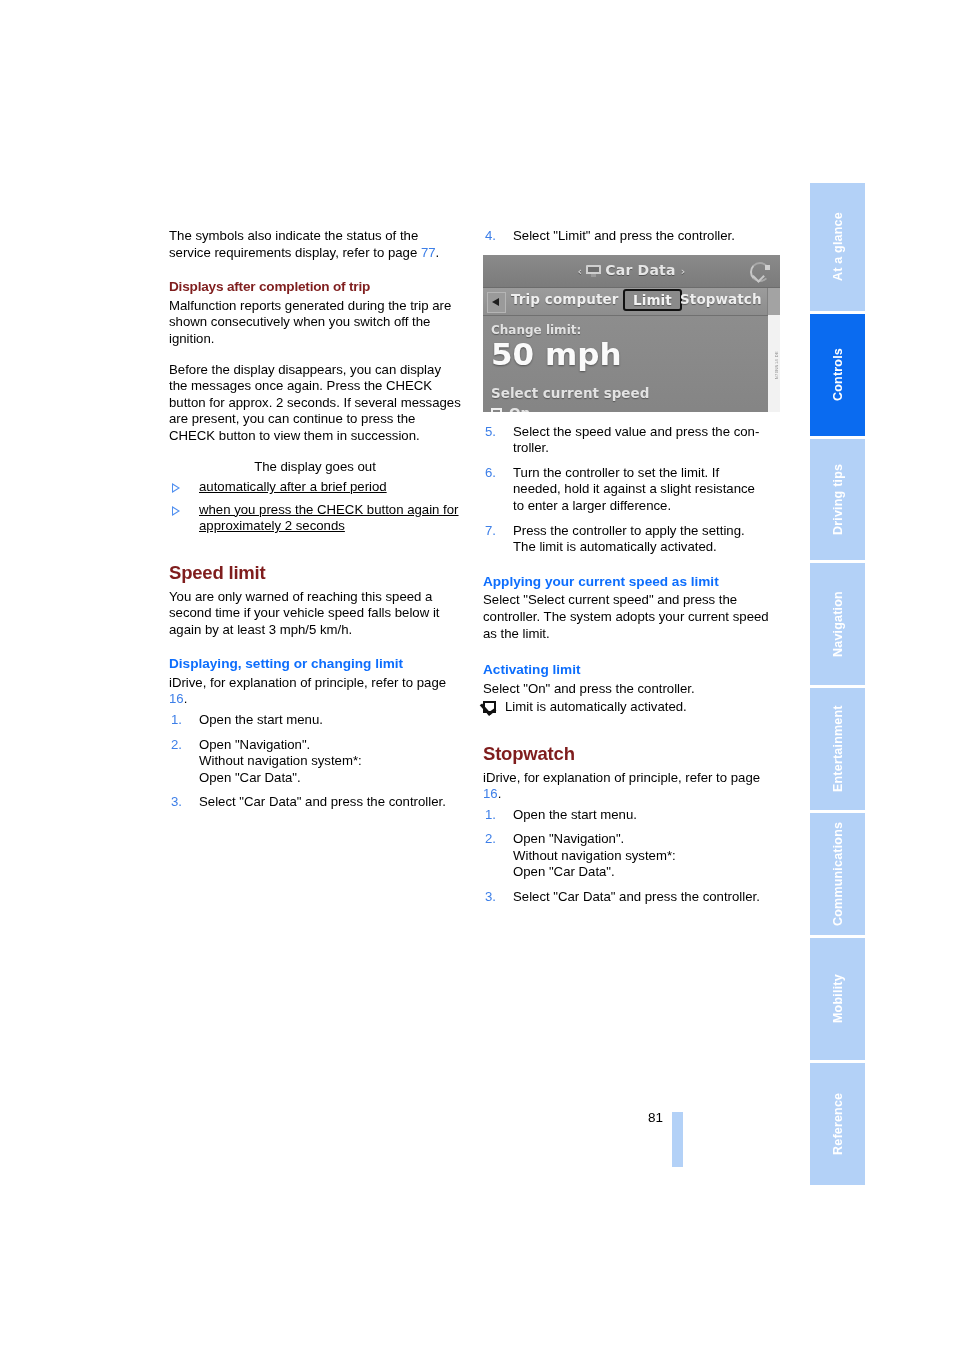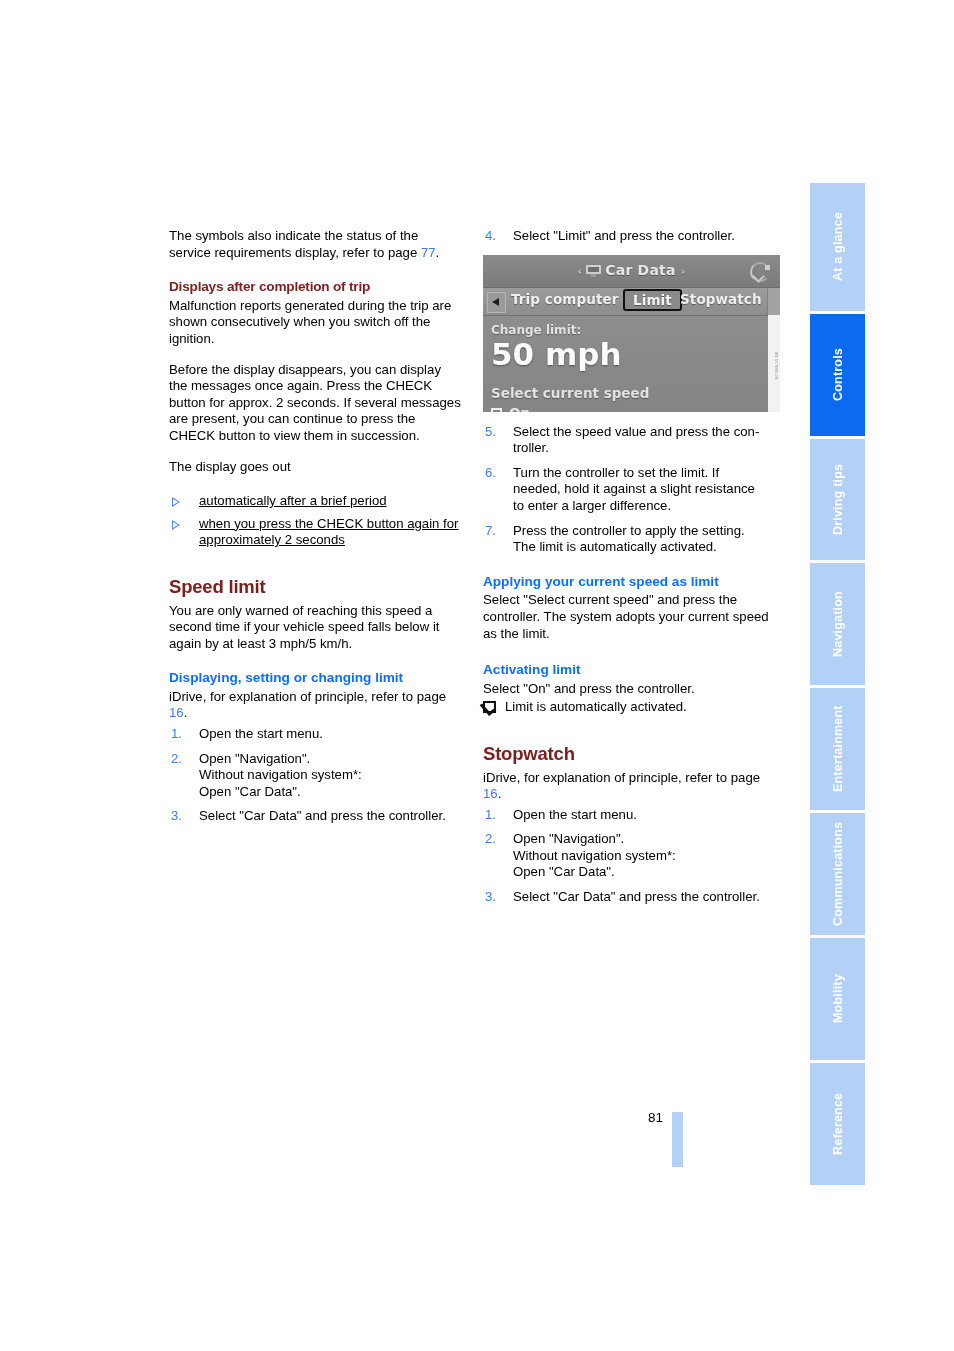--- a/index.html
+++ b/index.html
@@ -404,21 +404,21 @@
   <div class="col col-left">
 
     <p class="body"><span>The symbols also indicate the status of the service requirements display, refer to page </span><span class="pref">77</span><span>.</span></p>
 
     <h2 class="section" style="font-size:13.6px;margin-top:18px;margin-bottom:2px;">Displays after completion of trip</h2>
 
     <p class="body" style="margin-bottom:14px;">Malfunction reports generated during the trip are shown consecutively when you switch off the ignition.</p>
 
     <p class="body">Before the display disappears, you can display the messages once again. Press the CHECK button for approx. 2 seconds. If several messages are present, you can continue to press the CHECK button to view them in succession.</p>
 
-    <p class="body" style="margin-bottom:18px;">The display goes out</p>
+    <p class="body" style="margin-bottom:4px;text-align:center;">The display goes out</p>
 
     <ul class="tris">
       <li>
         <span class="tri"></span>
         <span>automatically after a brief period</span>
       </li>
       <li>
         <span class="tri"></span>
         <span>when you press the CHECK button again for approximately 2 seconds</span>
       </li>

